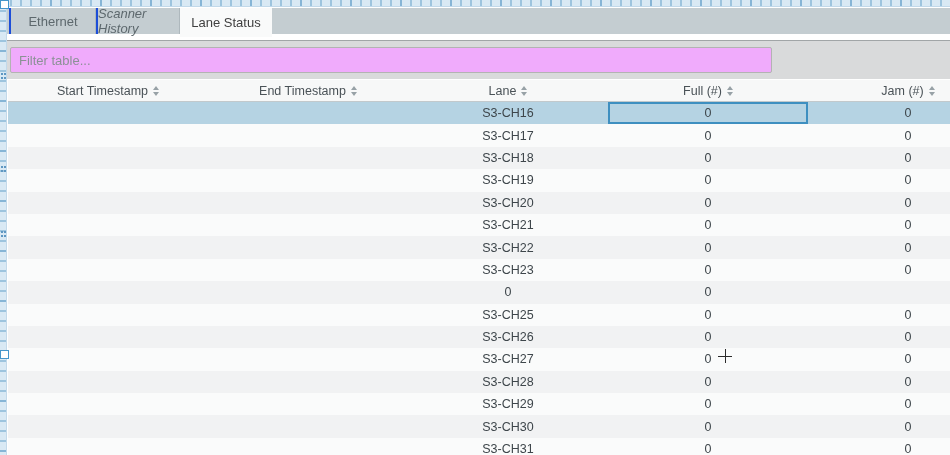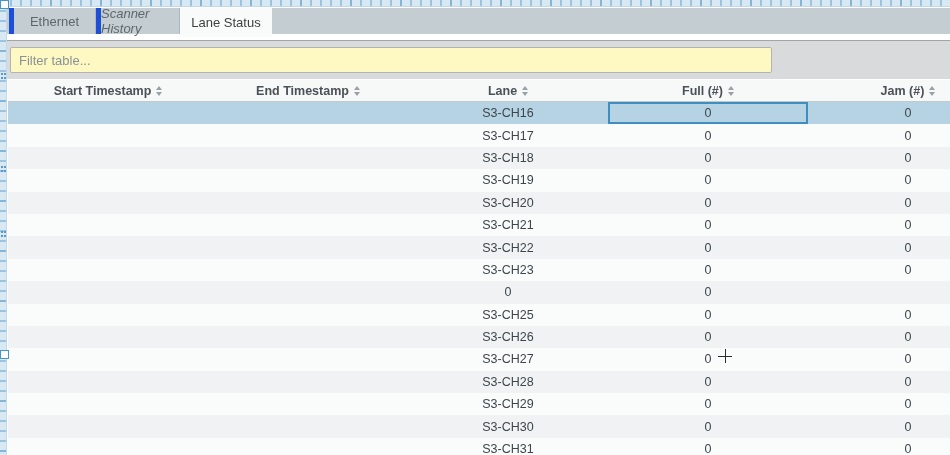--- a/index.html
+++ b/index.html
@@ -34,42 +34,42 @@
   .handle{position:absolute;width:9px;height:9px;background:#fff;
     border:1px solid var(--handle-border);z-index:50;}
   .handle.tl{left:0;top:0;}
   .handle.ml{left:0;top:350px;}
 
   
   .tabbar{position:absolute;left:7px;top:8px;width:943px;height:26px;
     background:#c4cdd1;display:flex;align-items:stretch;z-index:5;}
   .tab{height:26px;display:flex;align-items:center;justify-content:center;
     font-size:13px;color:#5d686d;cursor:pointer;
-    border-left:5px solid #1d4ed8;border-right:1px solid #aeb8bd;}
+    border-left:2px solid #1d4ed8;border-right:1px solid #aeb8bd;}
   .tab:first-child{margin-left:2px;}
   .tab.active{background:#f9fafa;color:#404040;height:29px;border:none;z-index:6;}
   .tab-ethernet{width:87px;}
   .tab-scanner{width:84px;font-style:italic;}
   .tab-lane{width:92px;}
 
   
   .filterbar{position:absolute;left:7px;top:40px;width:943px;height:39px;
     background:#d9dadb;border-top:1px solid #a1a5a7;z-index:4;}
   .filter-input{position:absolute;left:3px;top:6px;width:762px;height:26px;
-    background:#fef9c3;border:1px solid #b3b3b3;border-radius:2px;
+    background:#f0abfc;border:1px solid #b3b3b3;border-radius:2px;
     font-size:13px;color:#3b4449;padding:0 8px;outline:none;
     font-family:"Liberation Sans","DejaVu Sans",sans-serif;}
   .filter-input::placeholder{color:#8b9196;opacity:1;}
 
   
   .table-wrap{position:absolute;left:8px;top:80px;width:942px;height:375px;overflow:hidden;z-index:3;}
   .thead{display:grid;grid-template-columns:200px 200px 200px 200px 200px;
     width:1000px;height:22px;background:#f7f8f8;border-bottom:1px solid #c2c9cc;}
   .th{display:flex;align-items:center;justify-content:center;gap:5px;
-    font-size:12.5px;color:#4a5257;cursor:pointer;white-space:nowrap;font-weight:bold;}
+    font-size:12.5px;color:#4a5257;cursor:pointer;white-space:nowrap;}
   .sort{display:inline-flex;flex-direction:column;gap:2px;}
   .sort i{display:block;width:0;height:0;border-left:3.5px solid transparent;border-right:3.5px solid transparent;}
   .sort i.up{border-bottom:4px solid #97a1a6;}
   .sort i.down{border-top:4px solid #97a1a6;}
 
   .tbody{width:1000px;}
   .row{display:grid;grid-template-columns:200px 200px 200px 200px 200px;
     width:1000px;height:22.4px;background:#fafbfb;cursor:default;}
   .row.even{background:#f1f2f3;}
   .row.selected{background:var(--selected-row-bg);}

